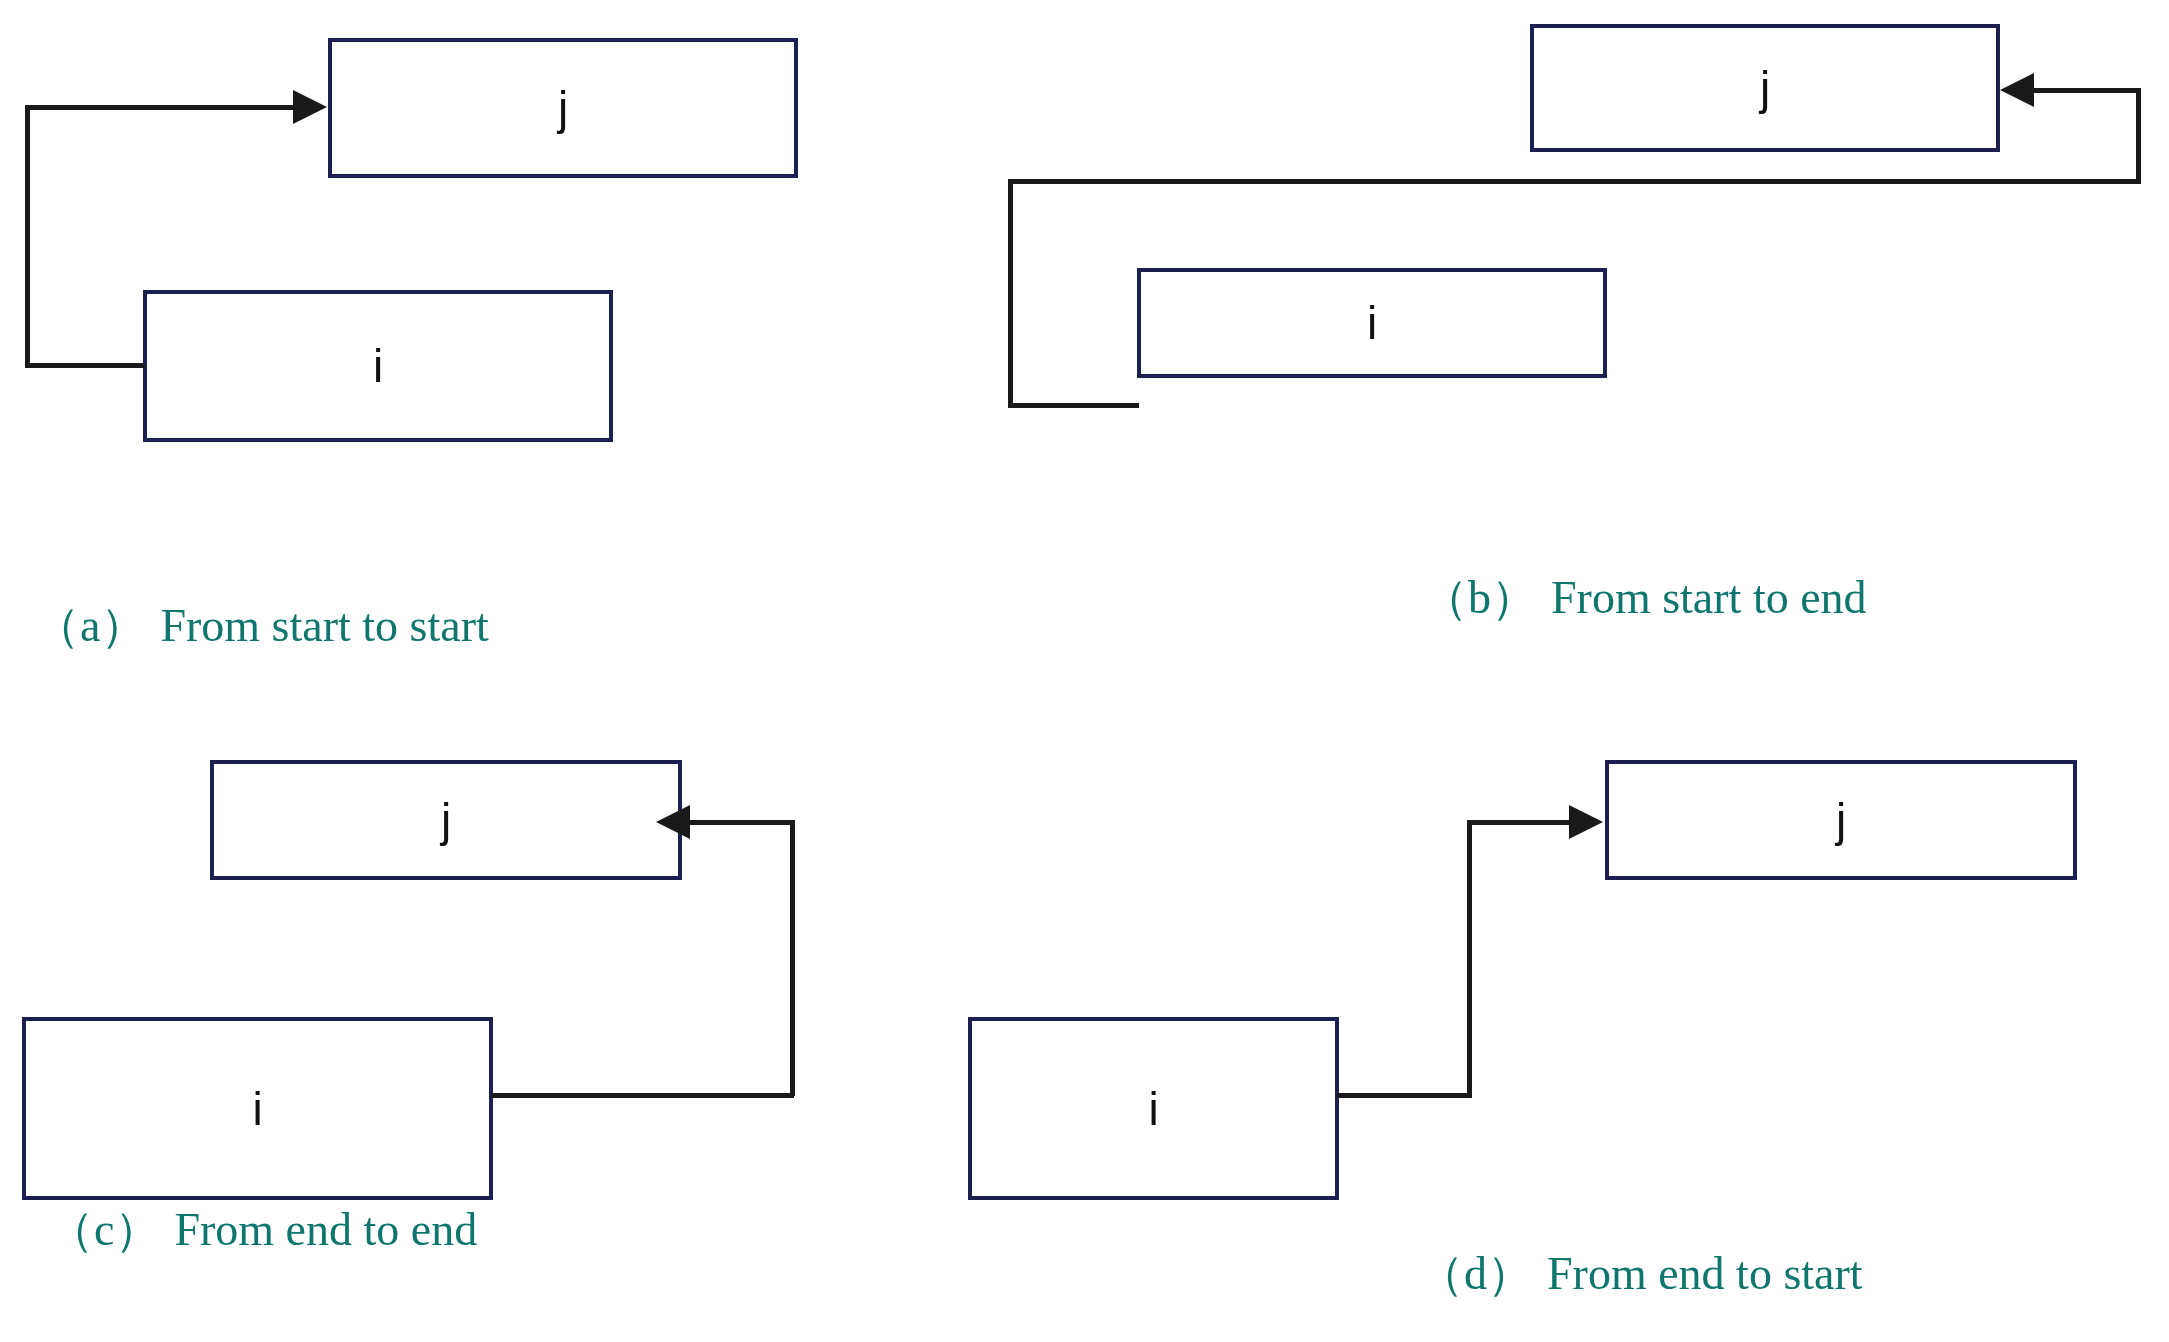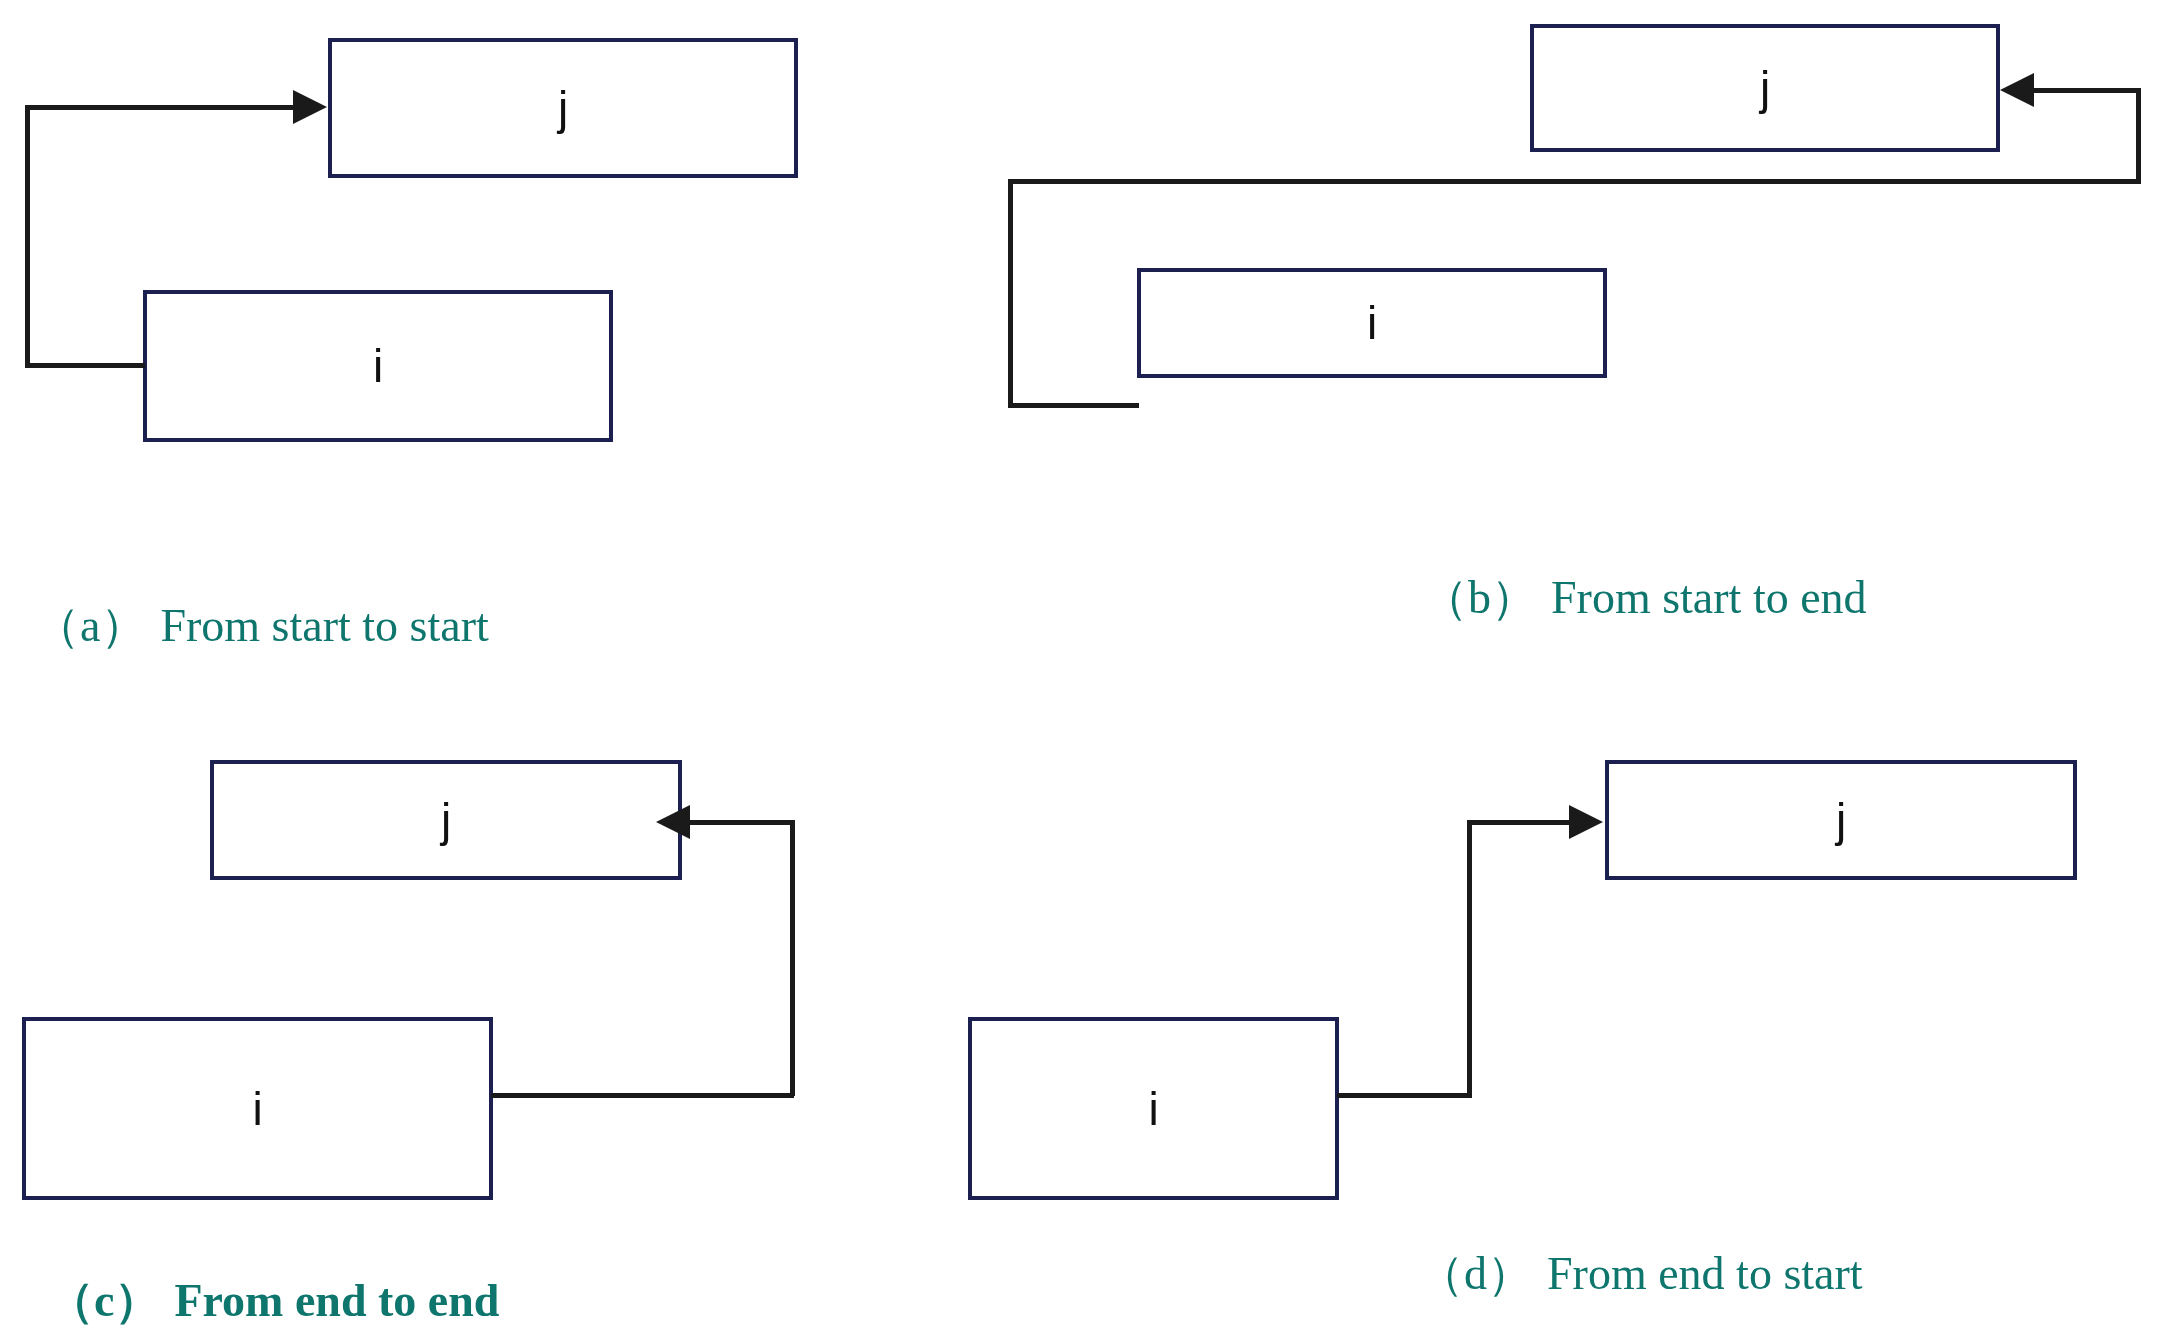--- a/index.html
+++ b/index.html
@@ -141,21 +141,21 @@
 
     <div class="task-box" style="left:22px; top:1017px; width:471px; height:183px;">
       <span class="task-label">i</span>
     </div>
 
     <div class="seg h" style="left:491px; top:1093px; width:303px;"></div>
     <div class="seg v" style="left:790px; top:820px; height:276px;"></div>
     <div class="seg h" style="left:690px; top:820px; width:103px;"></div>
     <div class="arrow left" style="left:656px; top:805px;"></div>
 
-    <div class="caption" style="left:48px; top:1275px;font-weight:bold;">
+    <div class="caption" style="left:48px; top:1204px;">
       <span class="cap-tag">（c）</span><span class="cap-text">From end to end</span>
     </div>
   </div>
 
   <div class="panel">
 
     <div class="task-box" style="left:1605px; top:760px; width:472px; height:120px;">
       <span class="task-label">j</span>
     </div>
 

